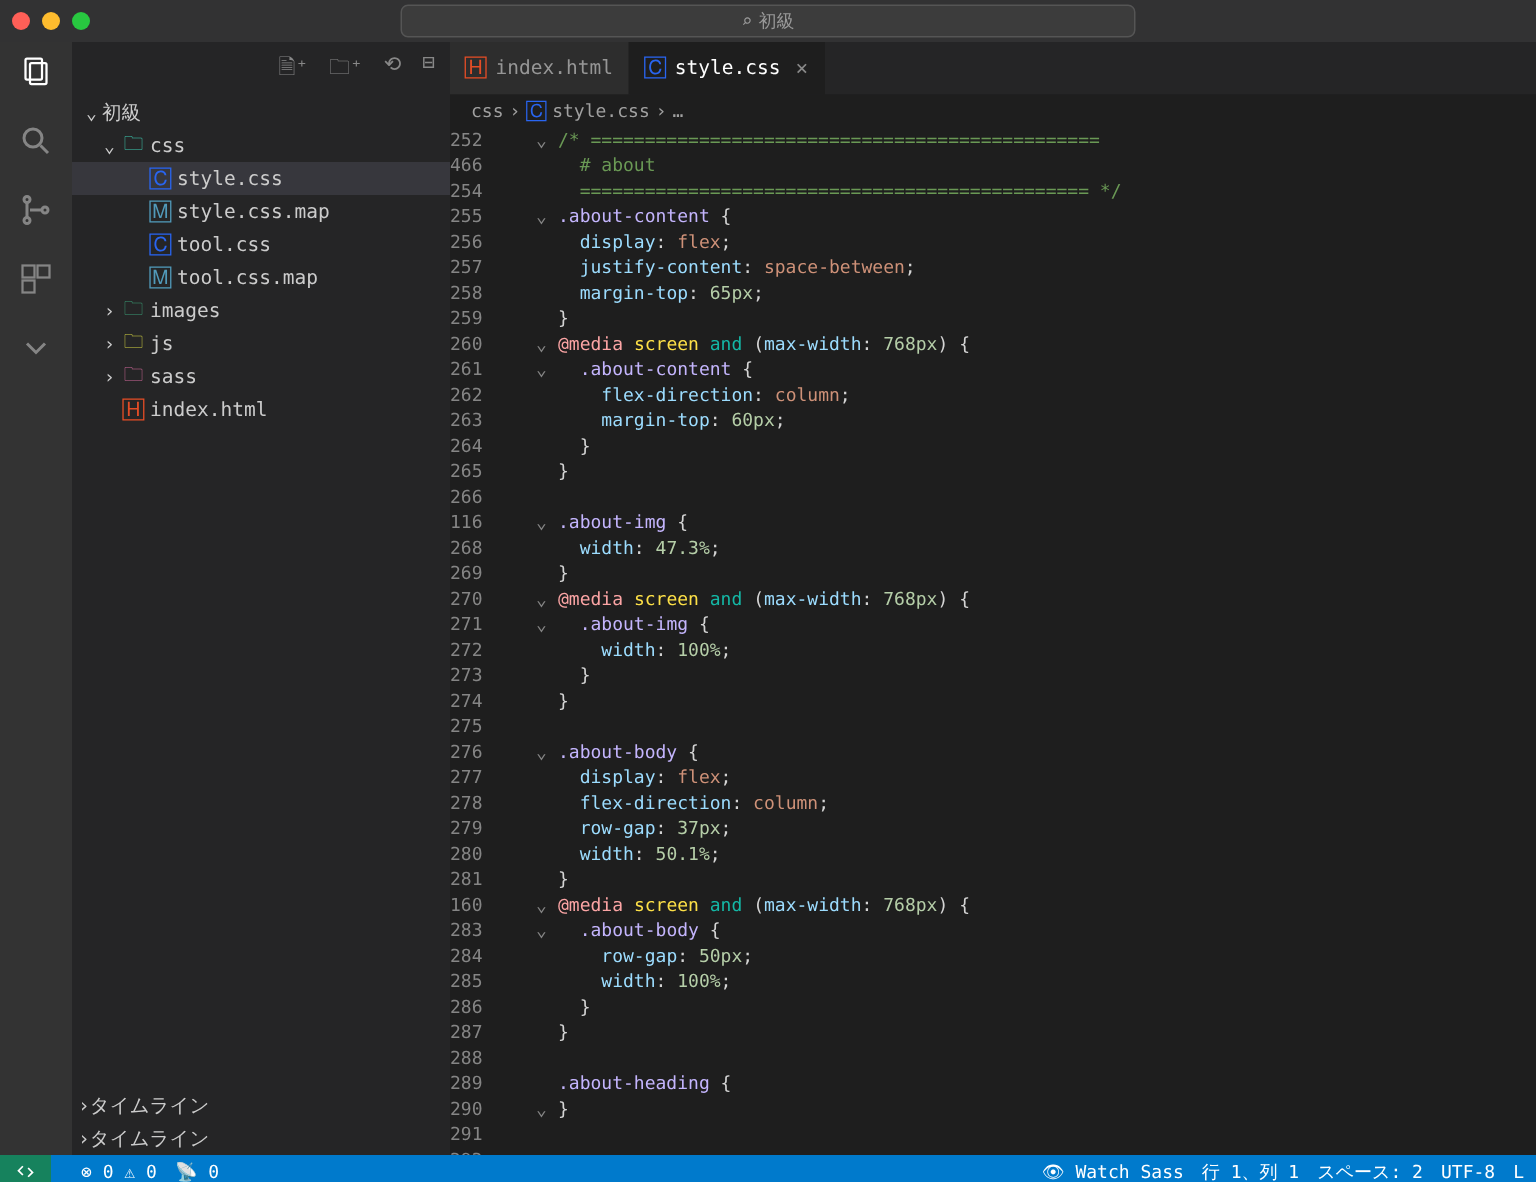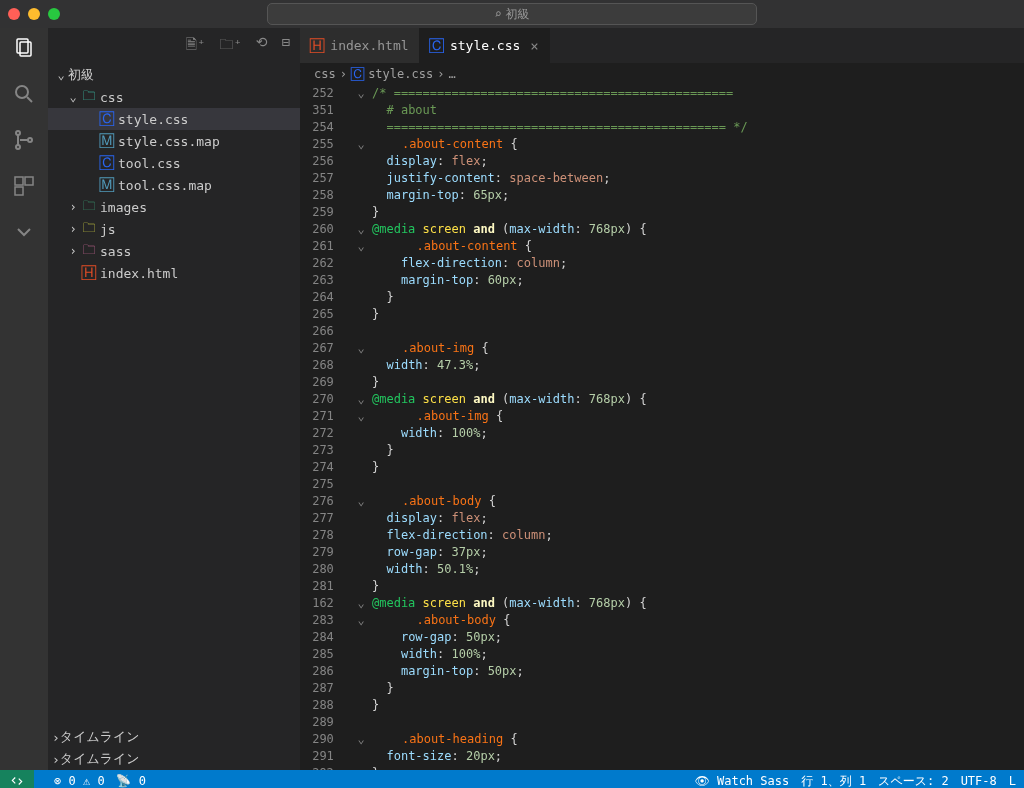--- a/index.html
+++ b/index.html
@@ -24,28 +24,28 @@
     .side-bottom { border-top: 0; }
     .side-bottom .row { height: 22px; display: flex; align-items: center; padding-left: 4px; font-size: 13px; }
     .editor-area { flex: 1; background: #1e1e1e; display: flex; flex-direction: column; }
     .tabs-row { height: 35px; background: #252526; display: flex; }
     .tab { height: 35px; padding: 0 10px; display: flex; align-items: center; gap: 6px; font-size: 13px; border-right: 1px solid #1e1e1e; }
     .tab.inactive { background: #2d2d2d; color: #969696; }
     .tab.active { background: #1e1e1e; color: #fff; }
     .tab .close { color: #888; font-size: 14px; margin-left: 4px; }
     .breadcrumb { height: 22px; background: #1e1e1e; display: flex; align-items: center; padding-left: 14px; font-size: 12px; color: #a0a0a0; gap: 4px; }
     .code { flex: 1; display: flex; font-family: "Menlo", "Consolas", monospace; font-size: 12px; line-height: 17px; overflow: hidden; }
-    .gutter { width: 54px; text-align: center; color: #858585; padding-right: 8px; }
+    .gutter { width: 54px; text-align: left; color: #858585; padding-right: 8px; }
     .foldcol { width: 18px; color: #858585; }
     .lines { flex: 1; }
     .line { height: 17px; white-space: pre; }
     .fold { display: inline-block; width: 14px; text-align: center; }
-    .tk-cm { color: #6a9955; } .tk-sel { color: #f97316; margin-left: 30px; } .tk-at { color: #22c55e; }
+    .tk-cm { color: #6a9955; } .tk-sel { color: #c4b5fd; } .tk-at { color: #fca5a5; }
     .tk-kw { color: #fde047; } .tk-prop { color: #9cdcfe; } .tk-val { color: #ce9178; }
-    .tk-num { color: #b5cea8; } .tk-punc { color: #d4d4d4; } .tk-fn { color: #fef9c3; font-weight: bold; }
+    .tk-num { color: #b5cea8; } .tk-punc { color: #d4d4d4; } .tk-fn { color: #14b8a6; }
     .statusbar { height: 22px; background: #007acc; display: flex; align-items: center; font-size: 12px; color: #fff; padding: 0 8px; justify-content: space-between; }
     .status-l, .status-r { display: flex; gap: 12px; align-items: center; }
     .status-r span { white-space: nowrap; }
     .remote { background: #16825d; height: 22px; width: 34px; display: flex; align-items: center; justify-content: center; margin-left: -8px; margin-right: 8px; }
     .ico-file { font-size: 13px; }
   </style>
 </head>
 <body>
 
 <div class="titlebar">
@@ -176,50 +176,50 @@
       <span>css</span>
       <span>›</span>
       <span style="color:#2965f1">🄲</span>
       <span>style.css</span>
       <span>›</span>
       <span>…</span>
     </div>
     <div class="code">
       <div class="gutter" id="gutter">
           <div class="line">252</div>
-          <div class="line">351</div>
+          <div class="line">466</div>
           <div class="line">254</div>
           <div class="line">255</div>
           <div class="line">256</div>
           <div class="line">257</div>
           <div class="line">258</div>
           <div class="line">259</div>
           <div class="line">260</div>
           <div class="line">261</div>
           <div class="line">262</div>
           <div class="line">263</div>
           <div class="line">264</div>
           <div class="line">265</div>
           <div class="line">266</div>
-          <div class="line">267</div>
+          <div class="line">116</div>
           <div class="line">268</div>
           <div class="line">269</div>
           <div class="line">270</div>
           <div class="line">271</div>
           <div class="line">272</div>
           <div class="line">273</div>
           <div class="line">274</div>
           <div class="line">275</div>
           <div class="line">276</div>
           <div class="line">277</div>
           <div class="line">278</div>
           <div class="line">279</div>
           <div class="line">280</div>
           <div class="line">281</div>
-          <div class="line">162</div>
+          <div class="line">160</div>
           <div class="line">283</div>
           <div class="line">284</div>
           <div class="line">285</div>
           <div class="line">286</div>
           <div class="line">287</div>
           <div class="line">288</div>
           <div class="line">289</div>
           <div class="line">290</div>
           <div class="line">291</div>
           <div class="line">292</div>
@@ -295,26 +295,24 @@
           <div class="line"><span class="tk-sel">.about-body</span> <span class="tk-punc">{</span></div>
           <div class="line">  <span class="tk-prop">display</span><span class="tk-punc">:</span> <span class="tk-val">flex</span><span class="tk-punc">;</span></div>
           <div class="line">  <span class="tk-prop">flex-direction</span><span class="tk-punc">:</span> <span class="tk-val">column</span><span class="tk-punc">;</span></div>
           <div class="line">  <span class="tk-prop">row-gap</span><span class="tk-punc">:</span> <span class="tk-num">37px</span><span class="tk-punc">;</span></div>
           <div class="line">  <span class="tk-prop">width</span><span class="tk-punc">:</span> <span class="tk-num">50.1%</span><span class="tk-punc">;</span></div>
           <div class="line"><span class="tk-punc">}</span></div>
           <div class="line"><span class="tk-at">@media</span> <span class="tk-kw">screen</span> <span class="tk-fn">and</span> <span class="tk-punc">(</span><span class="tk-prop">max-width</span><span class="tk-punc">:</span> <span class="tk-num">768px</span><span class="tk-punc">)</span> <span class="tk-punc">{</span></div>
           <div class="line">  <span class="tk-sel">.about-body</span> <span class="tk-punc">{</span></div>
           <div class="line">    <span class="tk-prop">row-gap</span><span class="tk-punc">:</span> <span class="tk-num">50px</span><span class="tk-punc">;</span></div>
           <div class="line">    <span class="tk-prop">width</span><span class="tk-punc">:</span> <span class="tk-num">100%</span><span class="tk-punc">;</span></div>
-          <div class="line">    <span class="tk-prop">margin-top</span><span class="tk-punc">:</span> <span class="tk-num">50px</span><span class="tk-punc">;</span></div>
           <div class="line">  <span class="tk-punc">}</span></div>
           <div class="line"><span class="tk-punc">}</span></div>
           <div class="line"></div>
           <div class="line"><span class="tk-sel">.about-heading</span> <span class="tk-punc">{</span></div>
-          <div class="line">  <span class="tk-prop">font-size</span><span class="tk-punc">:</span> <span class="tk-num">20px</span><span class="tk-punc">;</span></div>
           <div class="line"><span class="tk-punc">}</span></div>
         </div>
     </div>
   </div>
 </div>
 
 <div class="statusbar">
   <div class="status-l">
     <div class="remote">
         <svg width="14" height="14" viewBox="0 0 24 24" fill="none" stroke="#fff" stroke-width="2">

